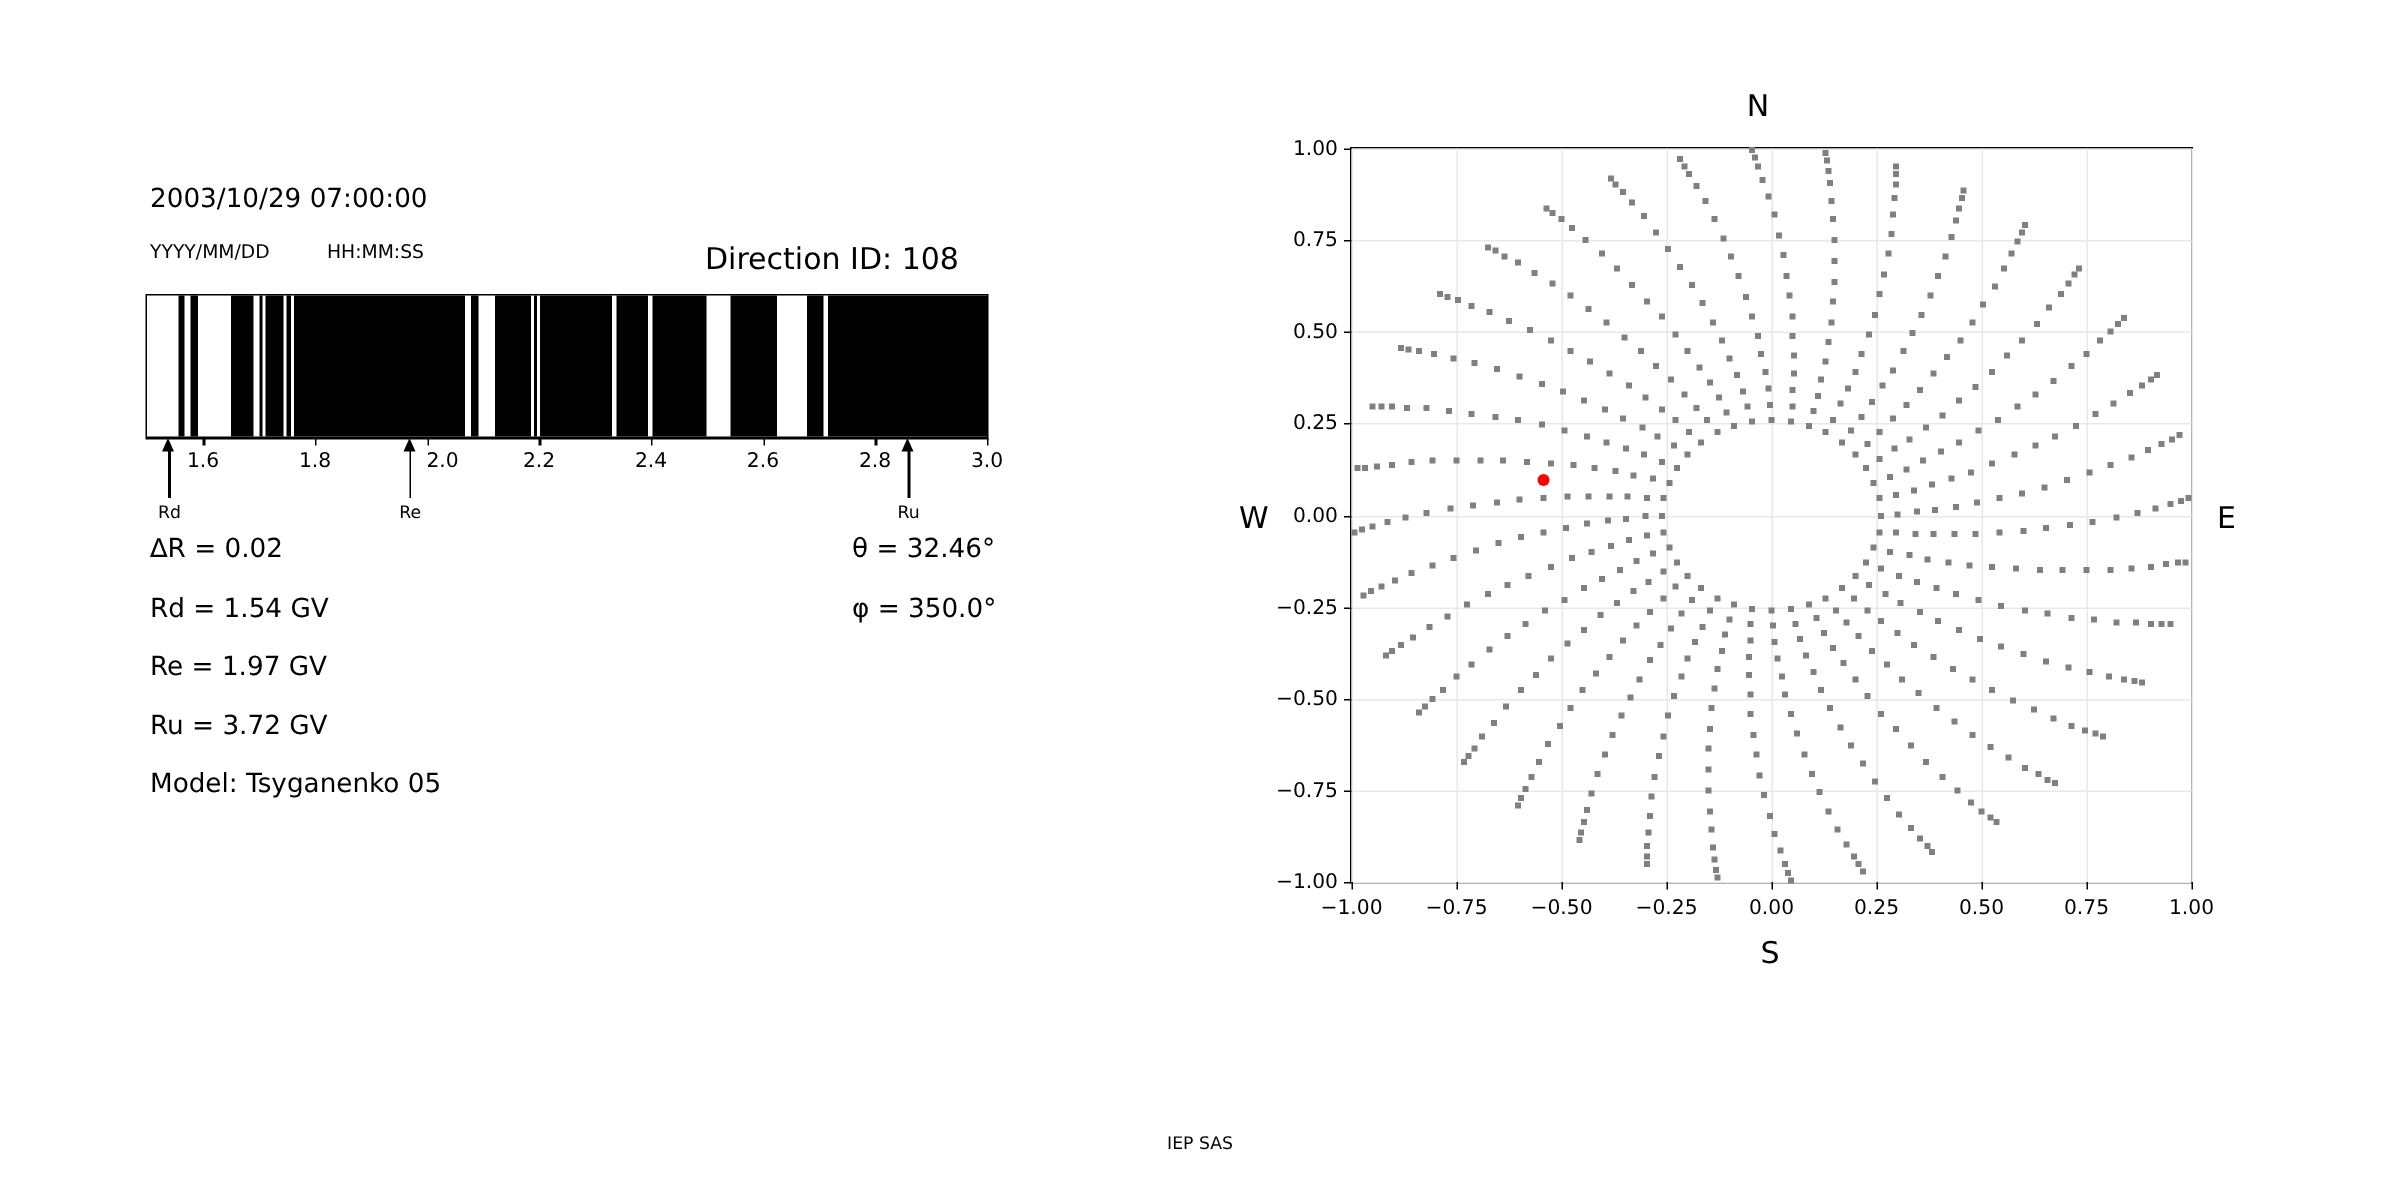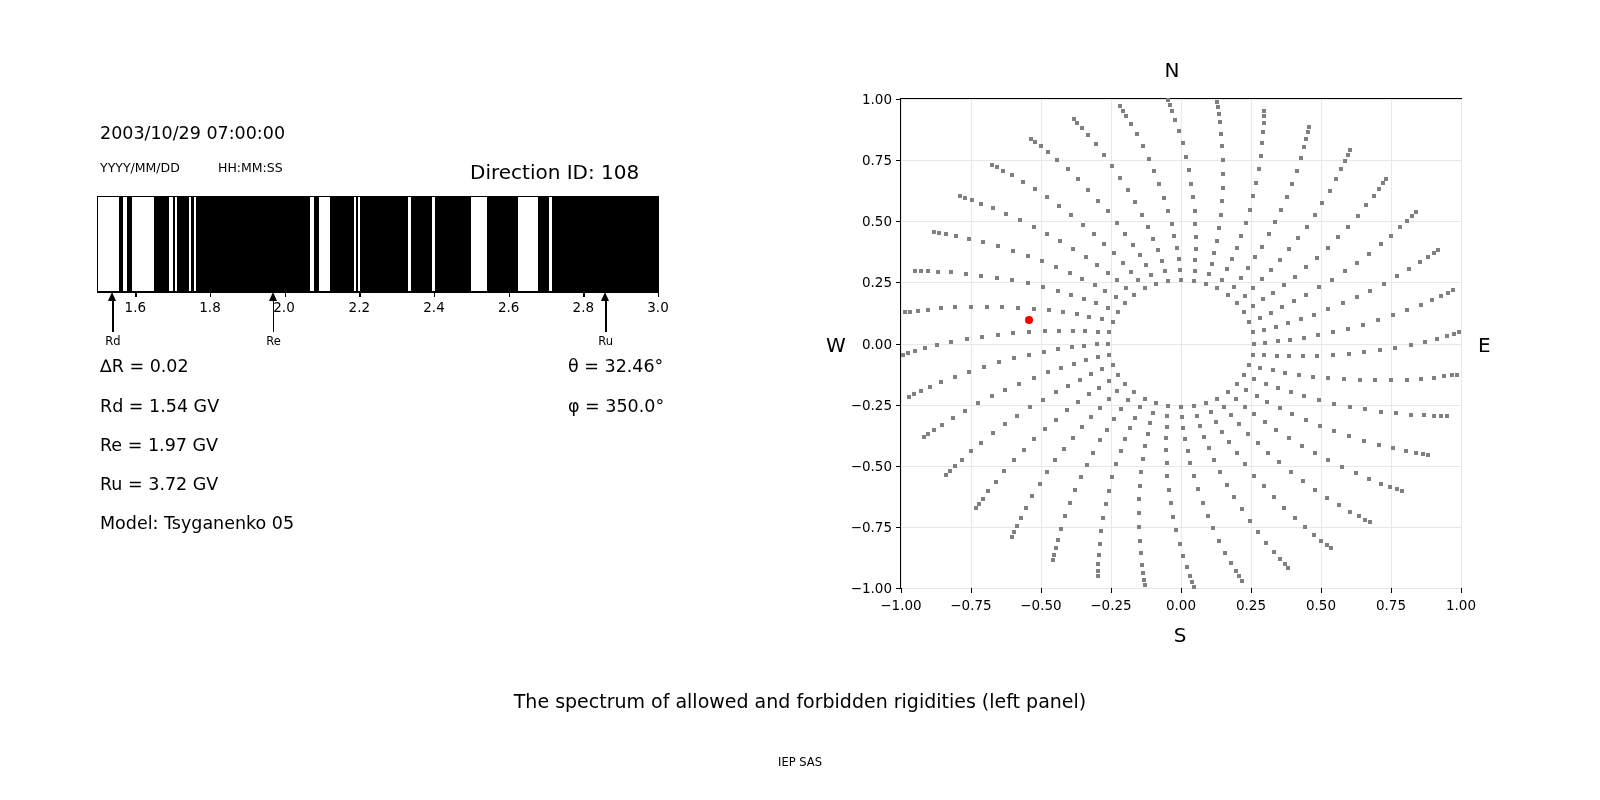--- a/index.html
+++ b/index.html
@@ -246,21 +246,21 @@
       </div>
   </div>
 
   <div id="spectrum-axis">
     <div id="axis-line"></div>
   <div class="tick" style="left: 38.33px;"></div>
       <div class="tick-label" style="left: 38.33px;">1.6</div>
       <div class="tick" style="left: 113px;"></div>
       <div class="tick-label" style="left: 113px;">1.8</div>
       <div class="tick" style="left: 187.67px;"></div>
-      <div class="tick-label" style="left: 187px;">2.0</div>
+      <div class="tick-label" style="left: 198px;">2.0</div>
       <div class="tick" style="left: 262.33px;"></div>
       <div class="tick-label" style="left: 262.33px;">2.2</div>
       <div class="tick" style="left: 337px;"></div>
       <div class="tick-label" style="left: 337px;">2.4</div>
       <div class="tick" style="left: 411.67px;"></div>
       <div class="tick-label" style="left: 411.67px;">2.6</div>
       <div class="tick" style="left: 486.33px;"></div>
       <div class="tick-label" style="left: 486.33px;">2.8</div>
       <div class="tick" style="left: 561px;"></div>
       <div class="tick-label" style="left: 561px;">3.0</div>
@@ -961,15 +961,14 @@
       <div class="pt" style="left: 558.31px; top: 233.32px;"></div>
     </div>
 </div>
 
 <div class="compass" id="compass-n">N</div>
 <div class="compass" id="compass-s">S</div>
 <div class="compass" id="compass-w">W</div>
 <div class="compass" id="compass-e">E</div>
 
 <div id="caption">
-  <div>The spectrum of allowed and forbidden rigidities (left panel)</div>
 </div>
 <div id="footer">IEP SAS</div>
 
 </body></html>

